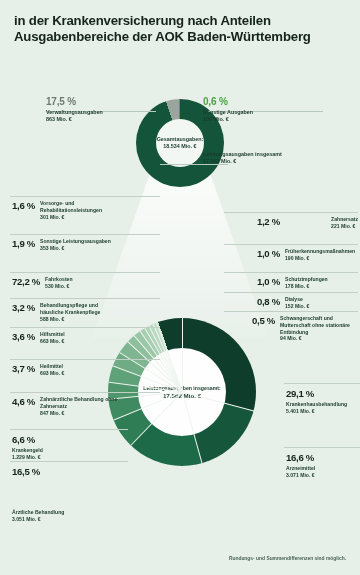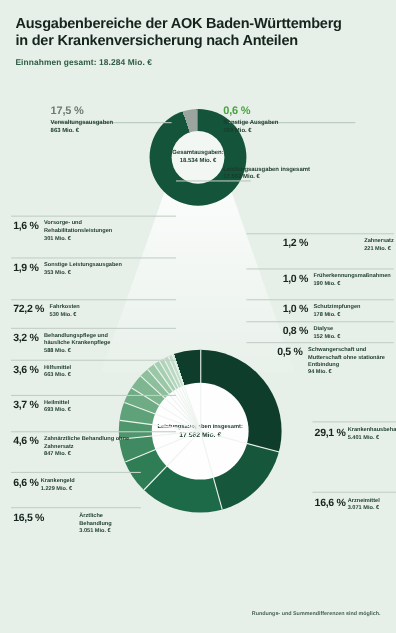--- a/index.html
+++ b/index.html
@@ -68,40 +68,39 @@
   .center-main b { font-weight:700; font-size:6.2px; display:block; }
 
   
   .lab { position:absolute; display:flex; gap:5px; }
   .lab .pct {
     font-size:9.6px; font-weight:700; letter-spacing:-0.3px;
     color:#15241d; white-space:nowrap;
   }
   .lab .txt { font-size:5.1px; line-height:6.8px; font-weight:600; color:#1b3b2c; }
   .lab .txt b { display:block; font-weight:700; }
-  .lab.stack { flex-direction:row; gap:2px; }
+  .lab.stack { flex-direction:column; gap:2px; }
   .lab.right { flex-direction:row; }
   .lab.right .pct { text-align:right; }
 
   .lead { position:absolute; height:1px; background:#c2cfc7; }
 
   .footnote {
     position:absolute; right:14px; bottom:14px;
     font-size:4.9px; font-weight:600; color:#4a6557;
   }
 </style>
 </head>
 <body>
 
 <div class="header">
   <div class="title">
+    <div>in der Krankenversicherung nach Anteilen</div>
     <div>Ausgabenbereiche der AOK Baden-Württemberg</div>
-    <div>in der Krankenversicherung nach Anteilen</div>
-  </div>
-  <div class="subtitle">Einnahmen gesamt: 18.284 Mio. €</div>
+  </div>
 </div>
 
 <div class="funnel"></div>
 
 <div class="donut" id="top-donut" style="background: conic-gradient(rgb(20, 84, 58) 0deg, rgb(20, 84, 58) 341.28deg, rgb(154, 165, 160) 341.28deg, rgb(154, 165, 160) 358.2deg, rgb(75, 163, 60) 358.2deg, rgb(75, 163, 60) 360.36deg);">
   <div class="hole">
     <span class="center-small">Gesamtausgaben:</span>
     <span class="center-small">
         <b>18.534 Mio. €</b>
       </span>

